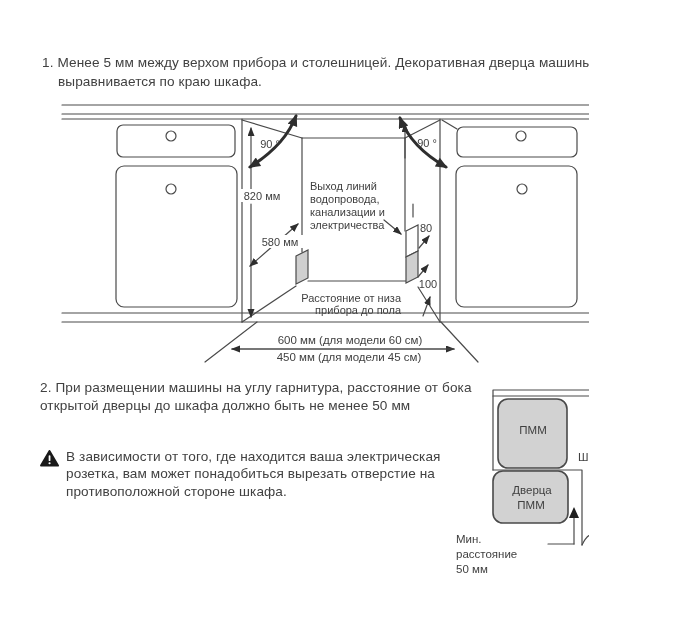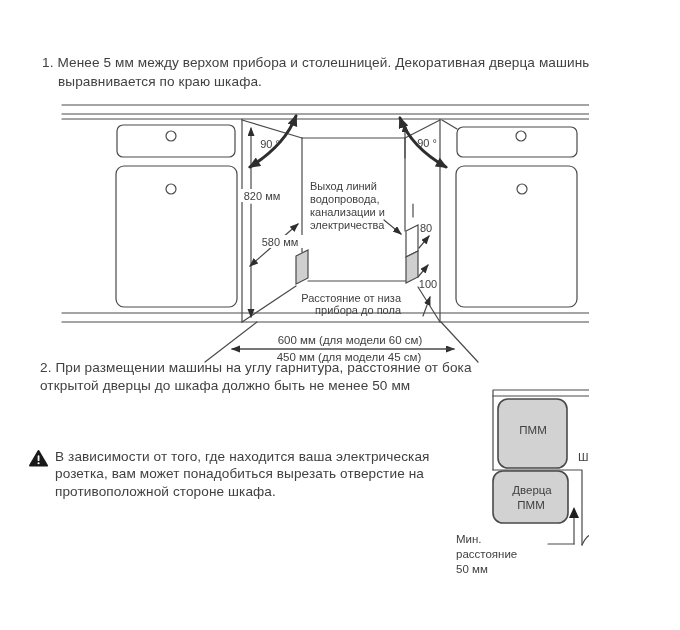--- a/index.html
+++ b/index.html
@@ -12,23 +12,23 @@
     overflow:hidden;
   }
   .step{
     position:absolute;
     margin:0;
     font-size:13.6px;
     line-height:18.5px;
     letter-spacing:0.1px;
   }
   .step1{left:42px;top:54px;width:578px;padding-left:16px;text-indent:-16px;}
-  .step2{left:40px;top:359px;width:448px;line-height:17.6px;}
+  .step2{left:40px;top:379px;width:448px;line-height:17.6px;}
   .warning{
-    position:absolute;left:29px;top:448px;width:440px;
+    position:absolute;left:40px;top:448px;width:440px;
     display:flex;align-items:flex-start;gap:7px;
   }
   .warning p{
     margin:0;width:404px;
     font-size:13.6px;line-height:17.4px;letter-spacing:0.1px;
   }
   .warn-icon{flex:0 0 auto;margin-top:2px;}
   svg.diagram{position:absolute;}
   #diagram1{left:55px;top:98px;}
   #diagram2{left:448px;top:383px;}

